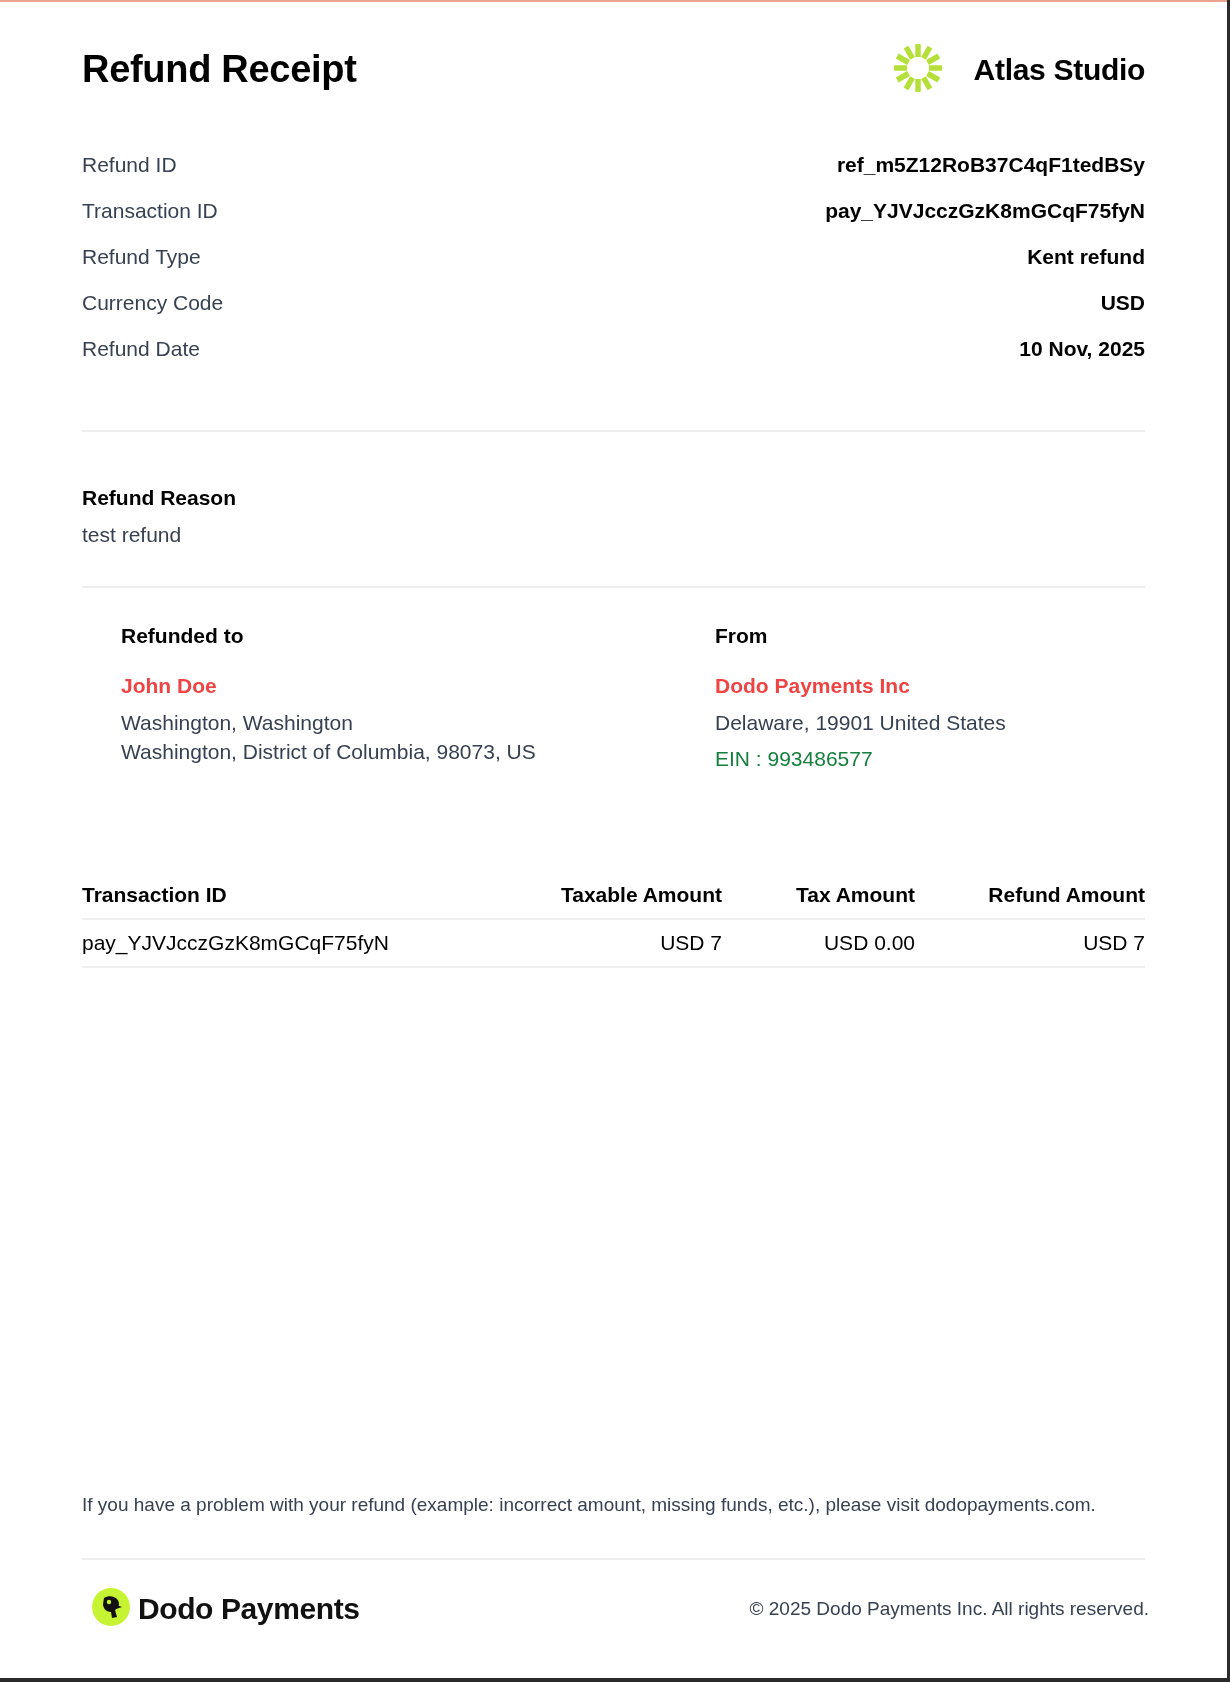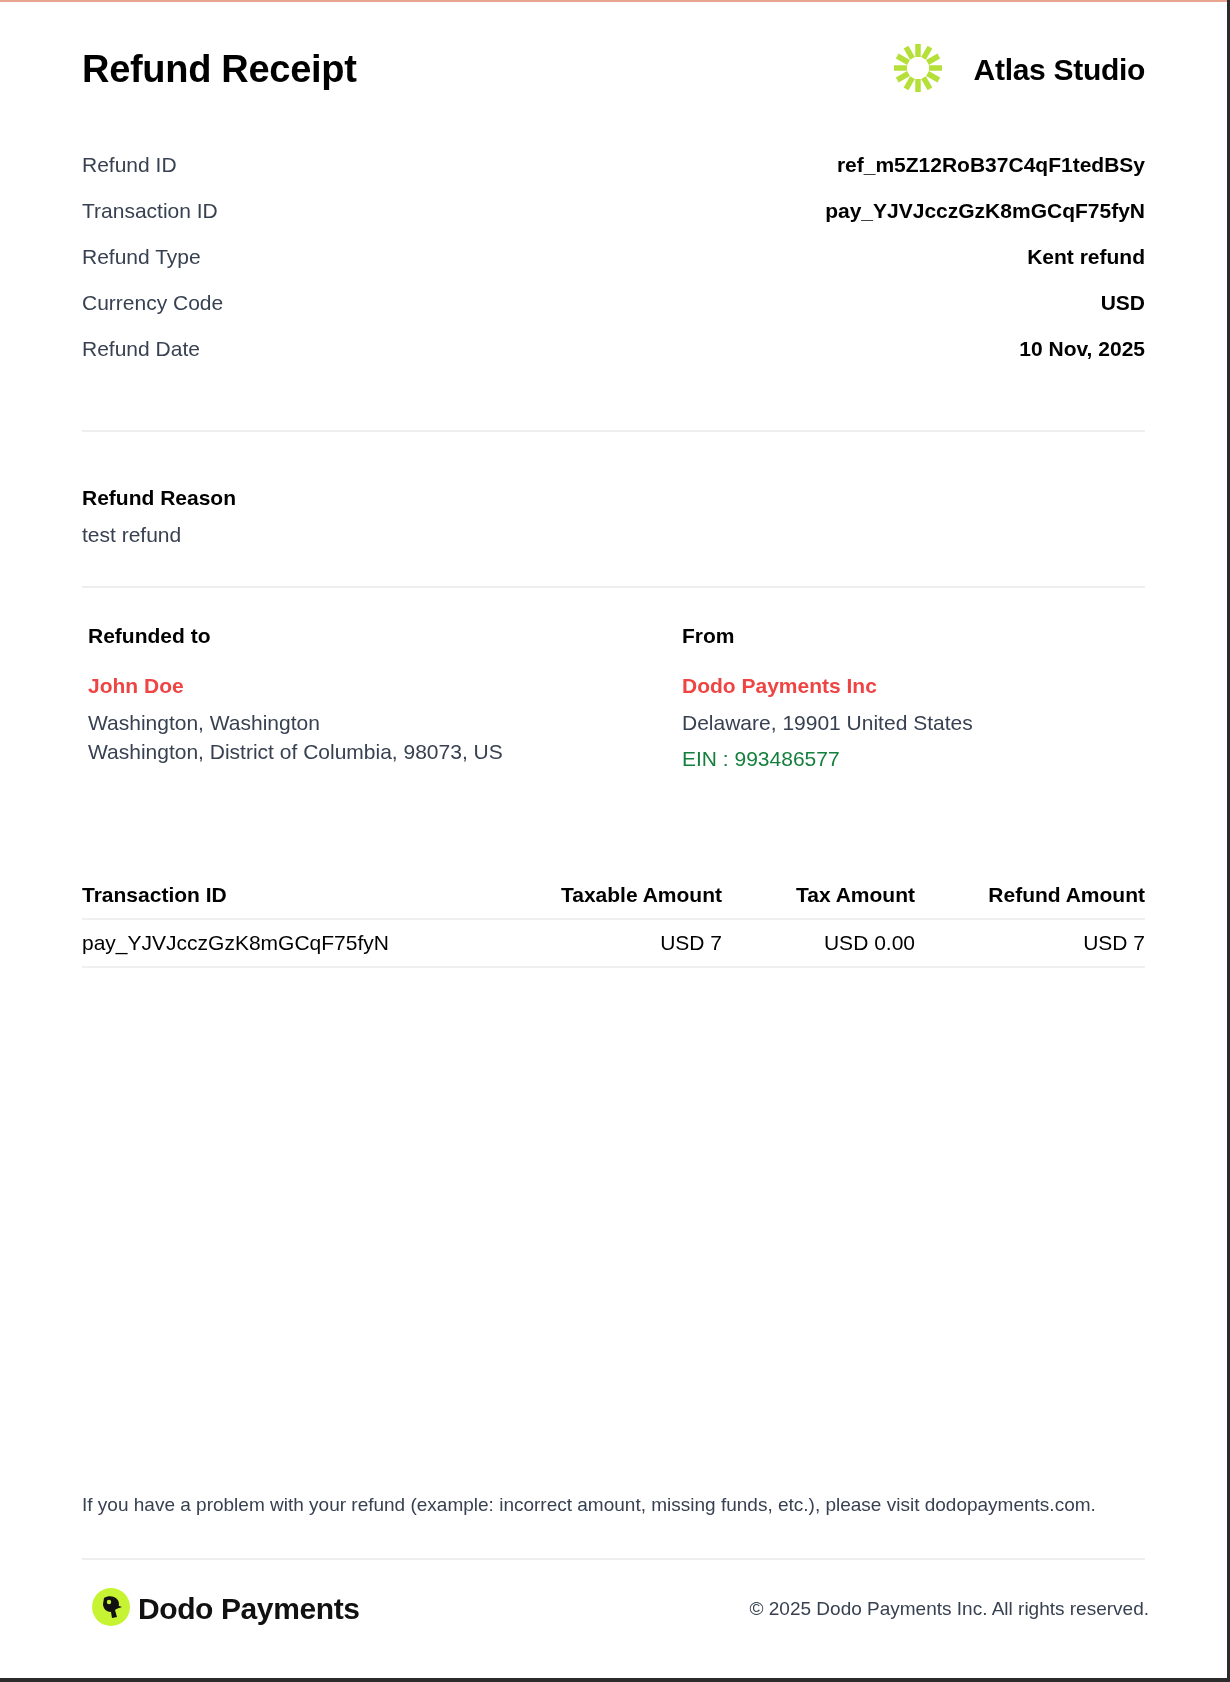--- a/index.html
+++ b/index.html
@@ -13,21 +13,21 @@
     .title { position: absolute; left: 0; top: 4px; font-size: 38px; font-weight: 700; color: #000; letter-spacing: -0.3px; }
     .brand { position: absolute; right: 0; top: 0; height: 52px; display: flex; align-items: center; gap: 30px; }
     .brand-name { font-size: 30px; font-weight: 700; color: #000; letter-spacing: -0.3px; }
     .meta { position: absolute; top: 140px; left: 0; right: 0; }
     .meta-row { display: flex; justify-content: space-between; align-items: center; height: 46px; }
     .meta-label { font-size: 21px; color: #374151; }
     .meta-value { font-size: 21px; font-weight: 700; color: #000; }
     .divider { position: absolute; left: 0; right: 0; height: 2px; background: #eeeeee; }
     .reason-title { position: absolute; top: 471px; left: 0; font-size: 21px; font-weight: 700; color: #000; margin-top: 13px; }
     .reason-text { position: absolute; top: 521px; left: 0; font-size: 21px; color: #374151; }
-    .party { position: absolute; top: 622px; }
+    .party { position: absolute; top: 622px; margin-left: 33px; }
     .party h4 { margin: 0 0 26px 0; font-size: 21px; font-weight: 700; color: #000; }
     .party .name { font-size: 21px; font-weight: 700; color: #ef4444; margin-bottom: 10px; }
     .party .addr { font-size: 21px; color: #374151; line-height: 29px; }
     .party .ein { font-size: 21px; color: #15803d; margin-top: 10px; }
     .table { position: absolute; top: 870px; left: 0; right: 0; }
     .trow { display: flex; align-items: center; height: 46px; border-bottom: 2px solid #f0f0f0; }
     .th { font-size: 21px; font-weight: 700; color: #000; }
     .td { font-size: 21px; color: #000; }
     .c1 { flex: 0 0 410px; text-align: left; }
     .c2 { flex: 0 0 230px; text-align: right; }

